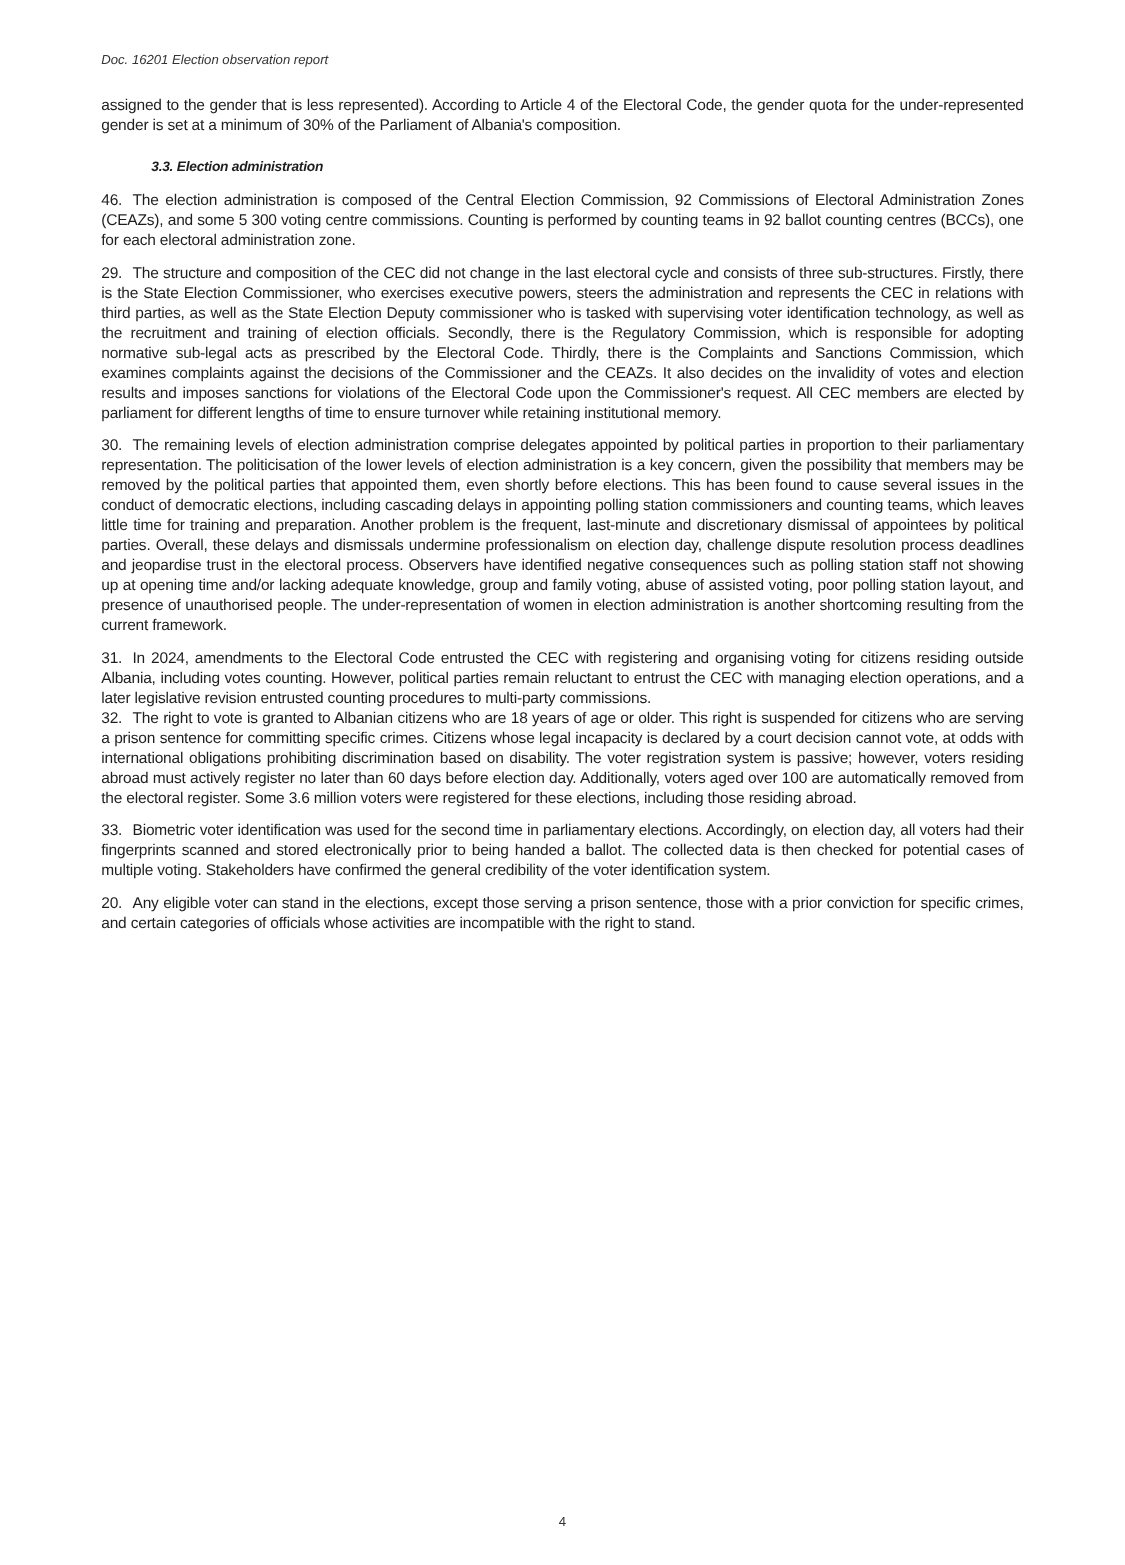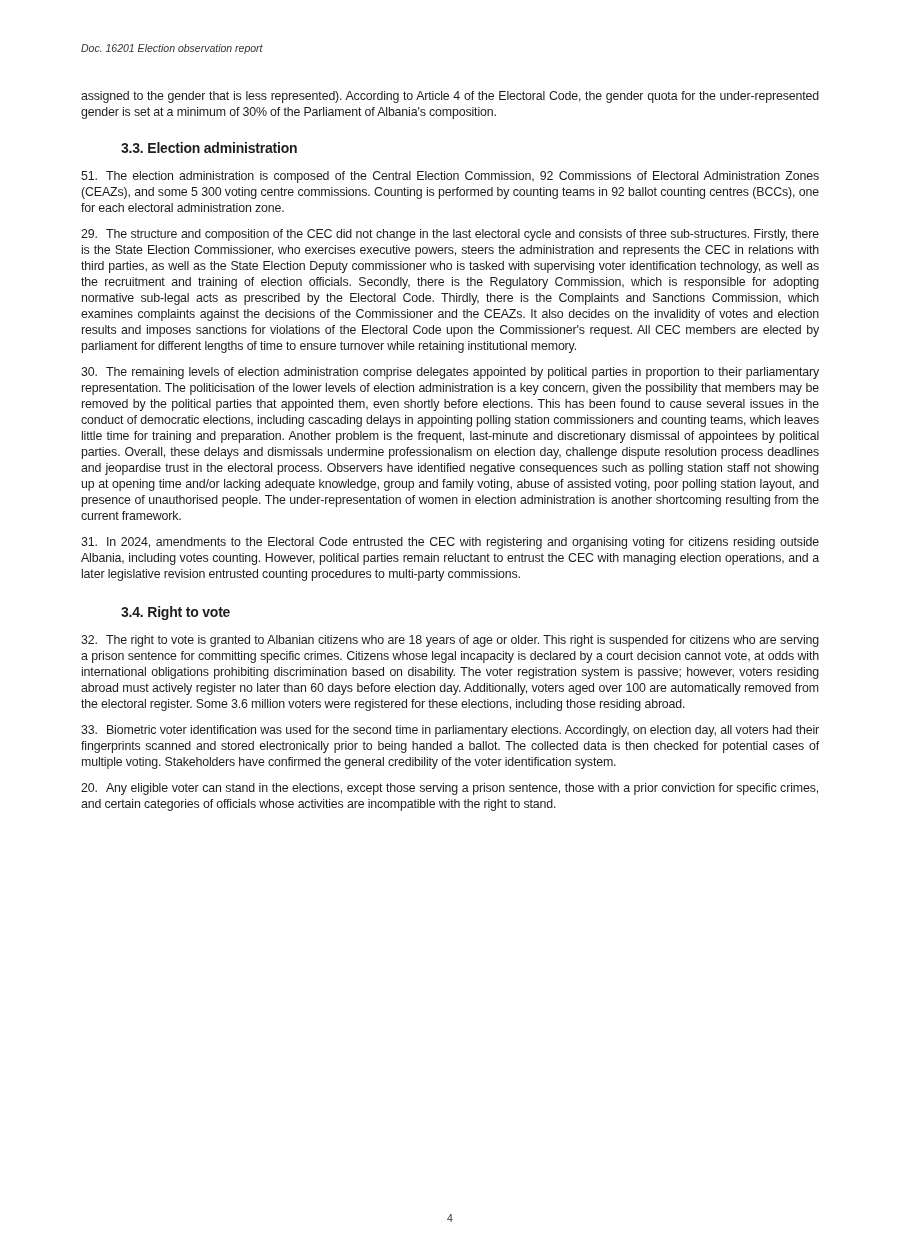--- a/index.html
+++ b/index.html
@@ -28,37 +28,38 @@
       left: 81px;
       top: 42px;
       font-size: 10.5px;
       font-style: italic;
       color: #333333;
       letter-spacing: 0;
     }
     .content {
       position: absolute;
       left: 81px;
-      top: 88px;
+      top: 76px;
       width: 738px;
     }
     .para {
       font-size: 12.4px;
       line-height: 16px;
       text-align: justify;
       margin: 0 0 10px 0;
       letter-spacing: -0.15px;
     }
     .para .num {
       display: inline-block;
       width: 25px;
     }
     .section-heading {
-      font-size: 14px;
+      font-size: 11px;
       font-weight: bold;
+      font-style: italic;
       margin: 22px 0 12px 40px;
       letter-spacing: -0.2px;
     }
     .first-heading {
       margin-top: 20px;
     }
     .spacer-after-31 {
       margin-bottom: 0;
     }
     .page-number {
@@ -79,38 +80,37 @@
   <div class="running-header">Doc. 16201 Election observation report</div>
 
   <div class="content">
 
     <p class="para">assigned to the gender that is less represented). According to Article 4 of the Electoral Code, the gender quota for the under-represented gender is set at a minimum of 30% of the Parliament of Albania's composition.</p>
 
     <div>
       <div class="section-heading first-heading">3.3. Election administration</div>
 
       <p class="para">
-        <span class="num">51.</span><span>The election administration is composed of the Central Election Commission, 92 Commissions of Electoral Administration Zones (CEAZs), and some 5 300 voting centre commissions. Counting is performed by counting teams in 92 ballot counting centres (BCCs), one for each electoral administration zone.</span>
+        <span class="num">46.</span><span>The election administration is composed of the Central Election Commission, 92 Commissions of Electoral Administration Zones (CEAZs), and some 5 300 voting centre commissions. Counting is performed by counting teams in 92 ballot counting centres (BCCs), one for each electoral administration zone.</span>
       </p>
 
       <p class="para">
         <span class="num">29.</span><span>The structure and composition of the CEC did not change in the last electoral cycle and consists of three sub-structures. Firstly, there is the State Election Commissioner, who exercises executive powers, steers the administration and represents the CEC in relations with third parties, as well as the State Election Deputy commissioner who is tasked with supervising voter identification technology, as well as the recruitment and training of election officials. Secondly, there is the Regulatory Commission, which is responsible for adopting normative sub-legal acts as prescribed by the Electoral Code. Thirdly, there is the Complaints and Sanctions Commission, which examines complaints against the decisions of the Commissioner and the CEAZs. It also decides on the invalidity of votes and election results and imposes sanctions for violations of the Electoral Code upon the Commissioner's request. All CEC members are elected by parliament for different lengths of time to ensure turnover while retaining institutional memory.</span>
       </p>
 
       <p class="para">
         <span class="num">30.</span><span>The remaining levels of election administration comprise delegates appointed by political parties in proportion to their parliamentary representation. The politicisation of the lower levels of election administration is a key concern, given the possibility that members may be removed by the political parties that appointed them, even shortly before elections. This has been found to cause several issues in the conduct of democratic elections, including cascading delays in appointing polling station commissioners and counting teams, which leaves little time for training and preparation. Another problem is the frequent, last-minute and discretionary dismissal of appointees by political parties. Overall, these delays and dismissals undermine professionalism on election day, challenge dispute resolution process deadlines and jeopardise trust in the electoral process. Observers have identified negative consequences such as polling station staff not showing up at opening time and/or lacking adequate knowledge, group and family voting, abuse of assisted voting, poor polling station layout, and presence of unauthorised people. The under-representation of women in election administration is another shortcoming resulting from the current framework.</span>
       </p>
 
       <p class="para spacer-after-31">
         <span class="num">31.</span><span>In 2024, amendments to the Electoral Code entrusted the CEC with registering and organising voting for citizens residing outside Albania, including votes counting. However, political parties remain reluctant to entrust the CEC with managing election operations, and a later legislative revision entrusted counting procedures to multi-party commissions.</span>
       </p>
     </div>
 
     <div>
-      <div class="section-heading">3.4. Right to vote</div>
 
       <p class="para">
         <span class="num">32.</span><span>The right to vote is granted to Albanian citizens who are 18 years of age or older. This right is suspended for citizens who are serving a prison sentence for committing specific crimes. Citizens whose legal incapacity is declared by a court decision cannot vote, at odds with international obligations prohibiting discrimination based on disability. The voter registration system is passive; however, voters residing abroad must actively register no later than 60 days before election day. Additionally, voters aged over 100 are automatically removed from the electoral register. Some 3.6 million voters were registered for these elections, including those residing abroad.</span>
       </p>
 
       <p class="para">
         <span class="num">33.</span><span>Biometric voter identification was used for the second time in parliamentary elections. Accordingly, on election day, all voters had their fingerprints scanned and stored electronically prior to being handed a ballot. The collected data is then checked for potential cases of multiple voting. Stakeholders have confirmed the general credibility of the voter identification system.</span>
       </p>
 
       <p class="para">

